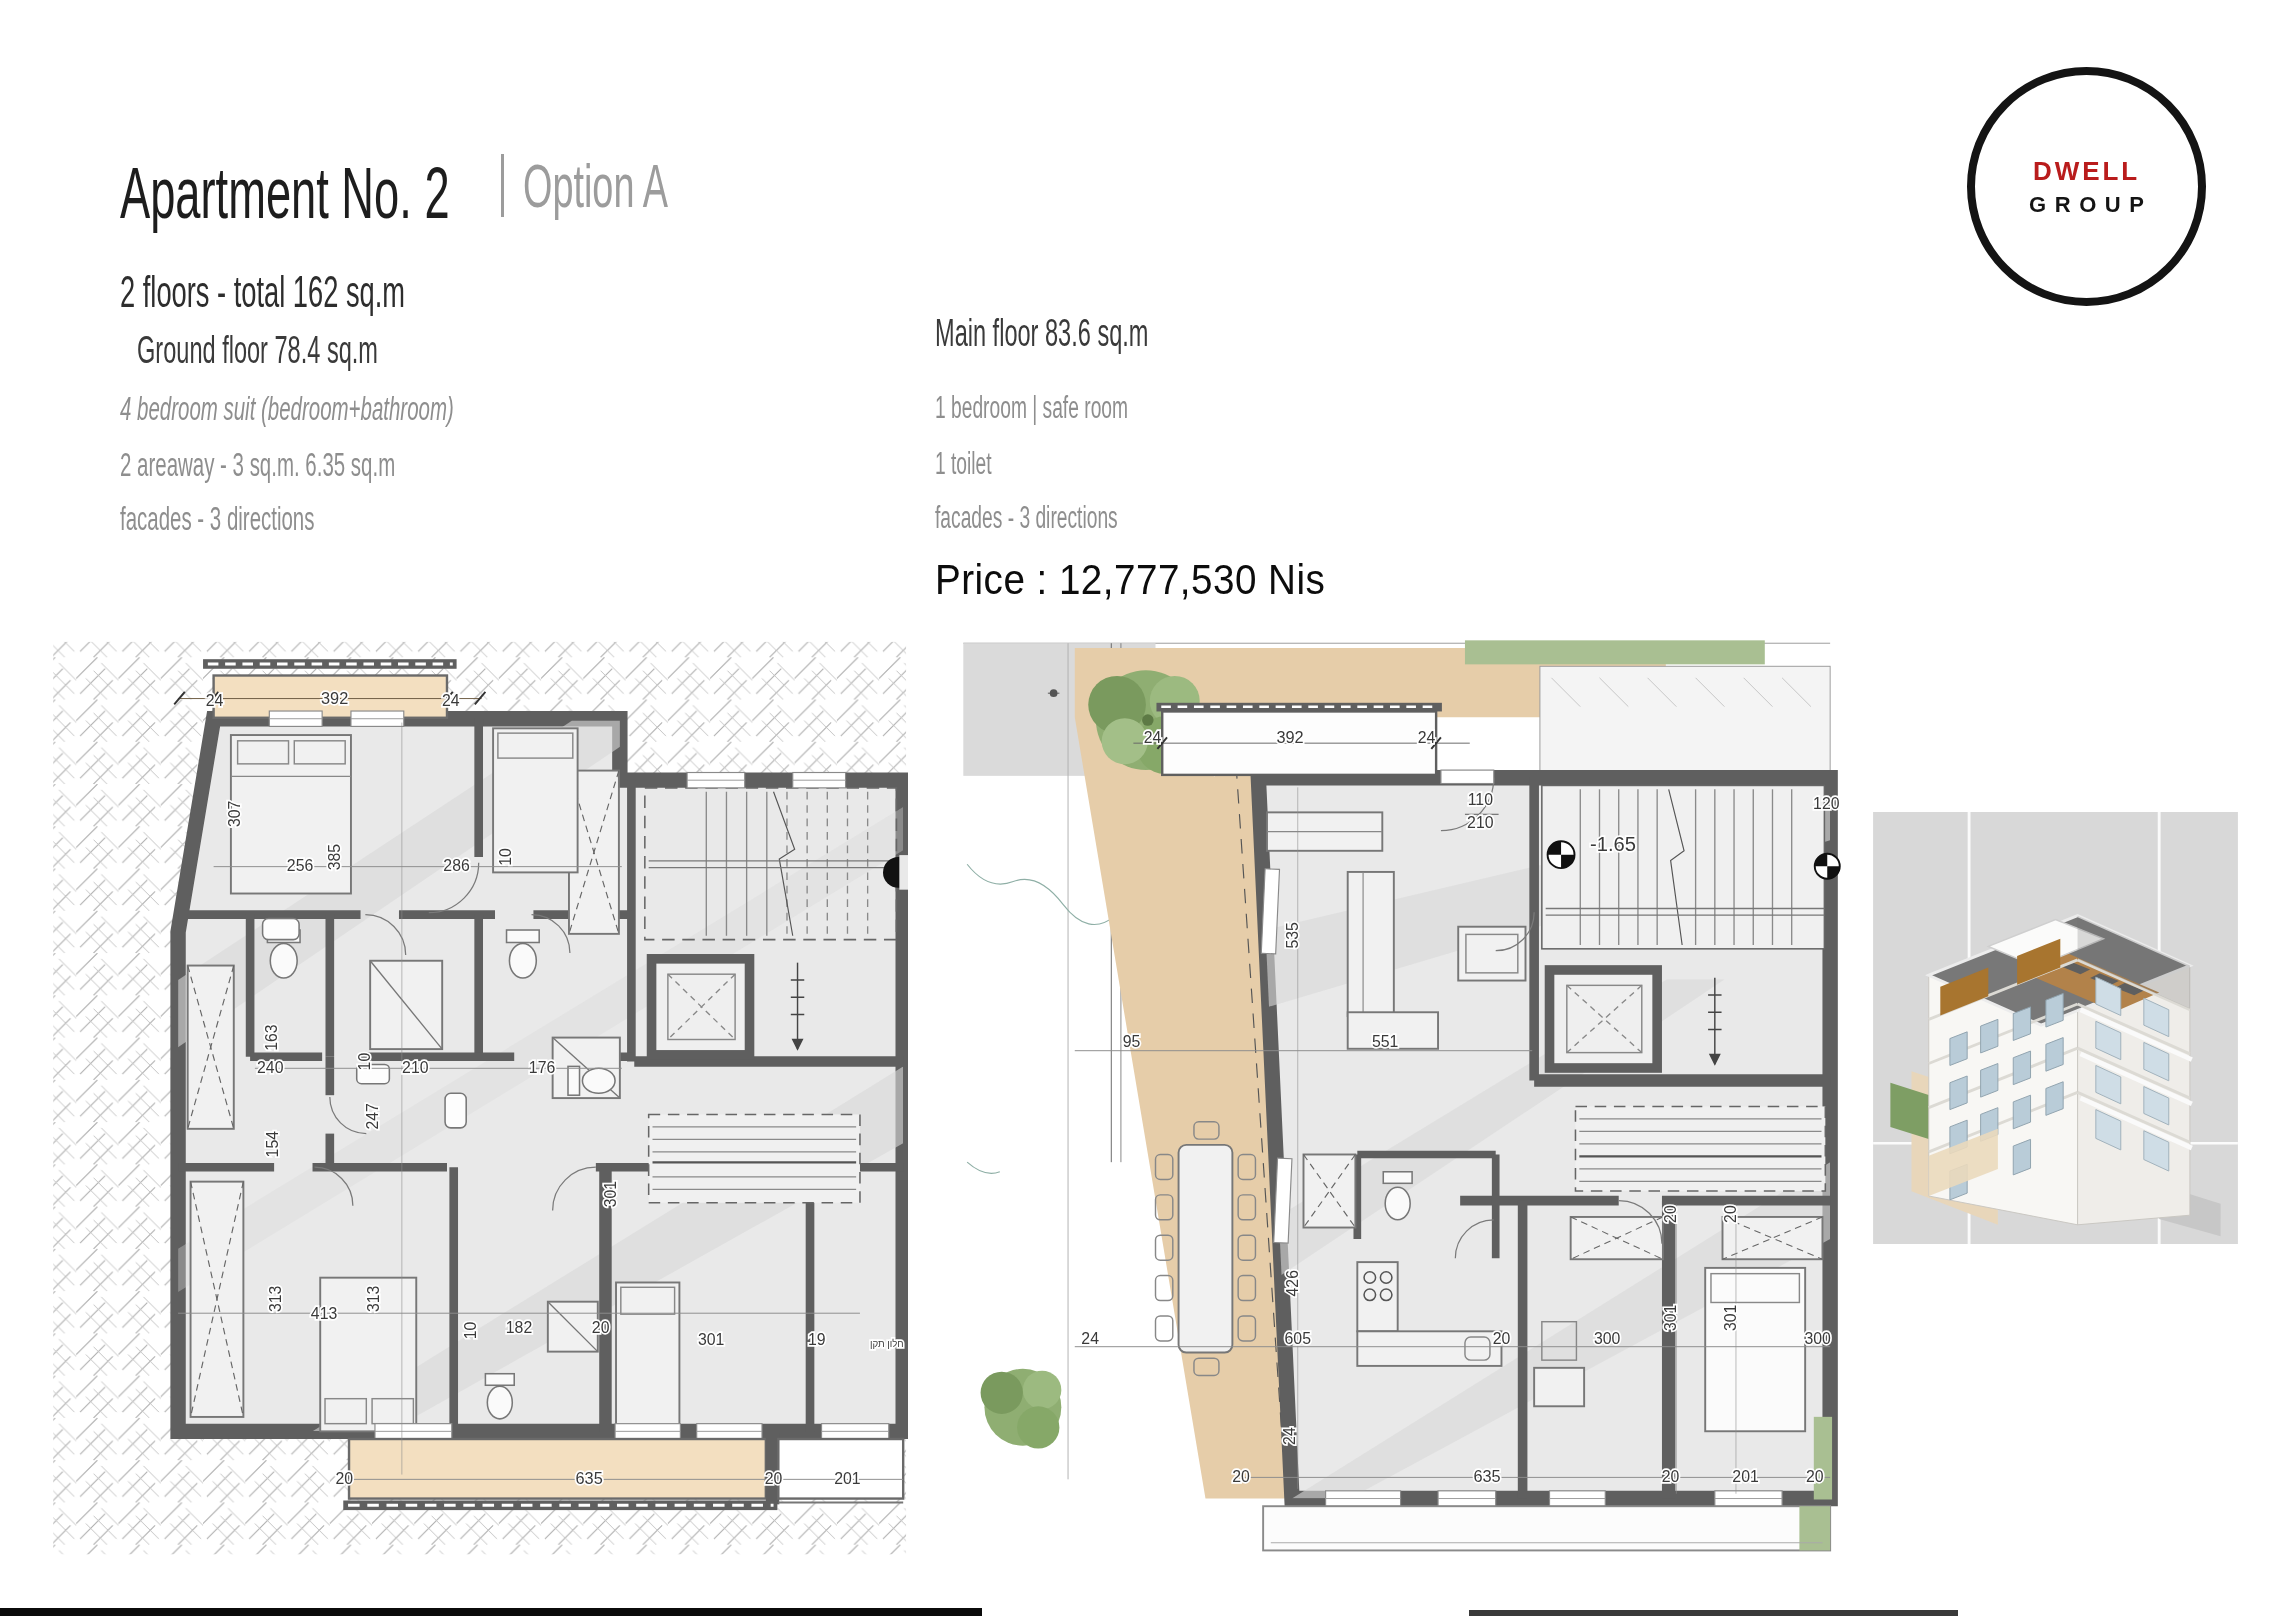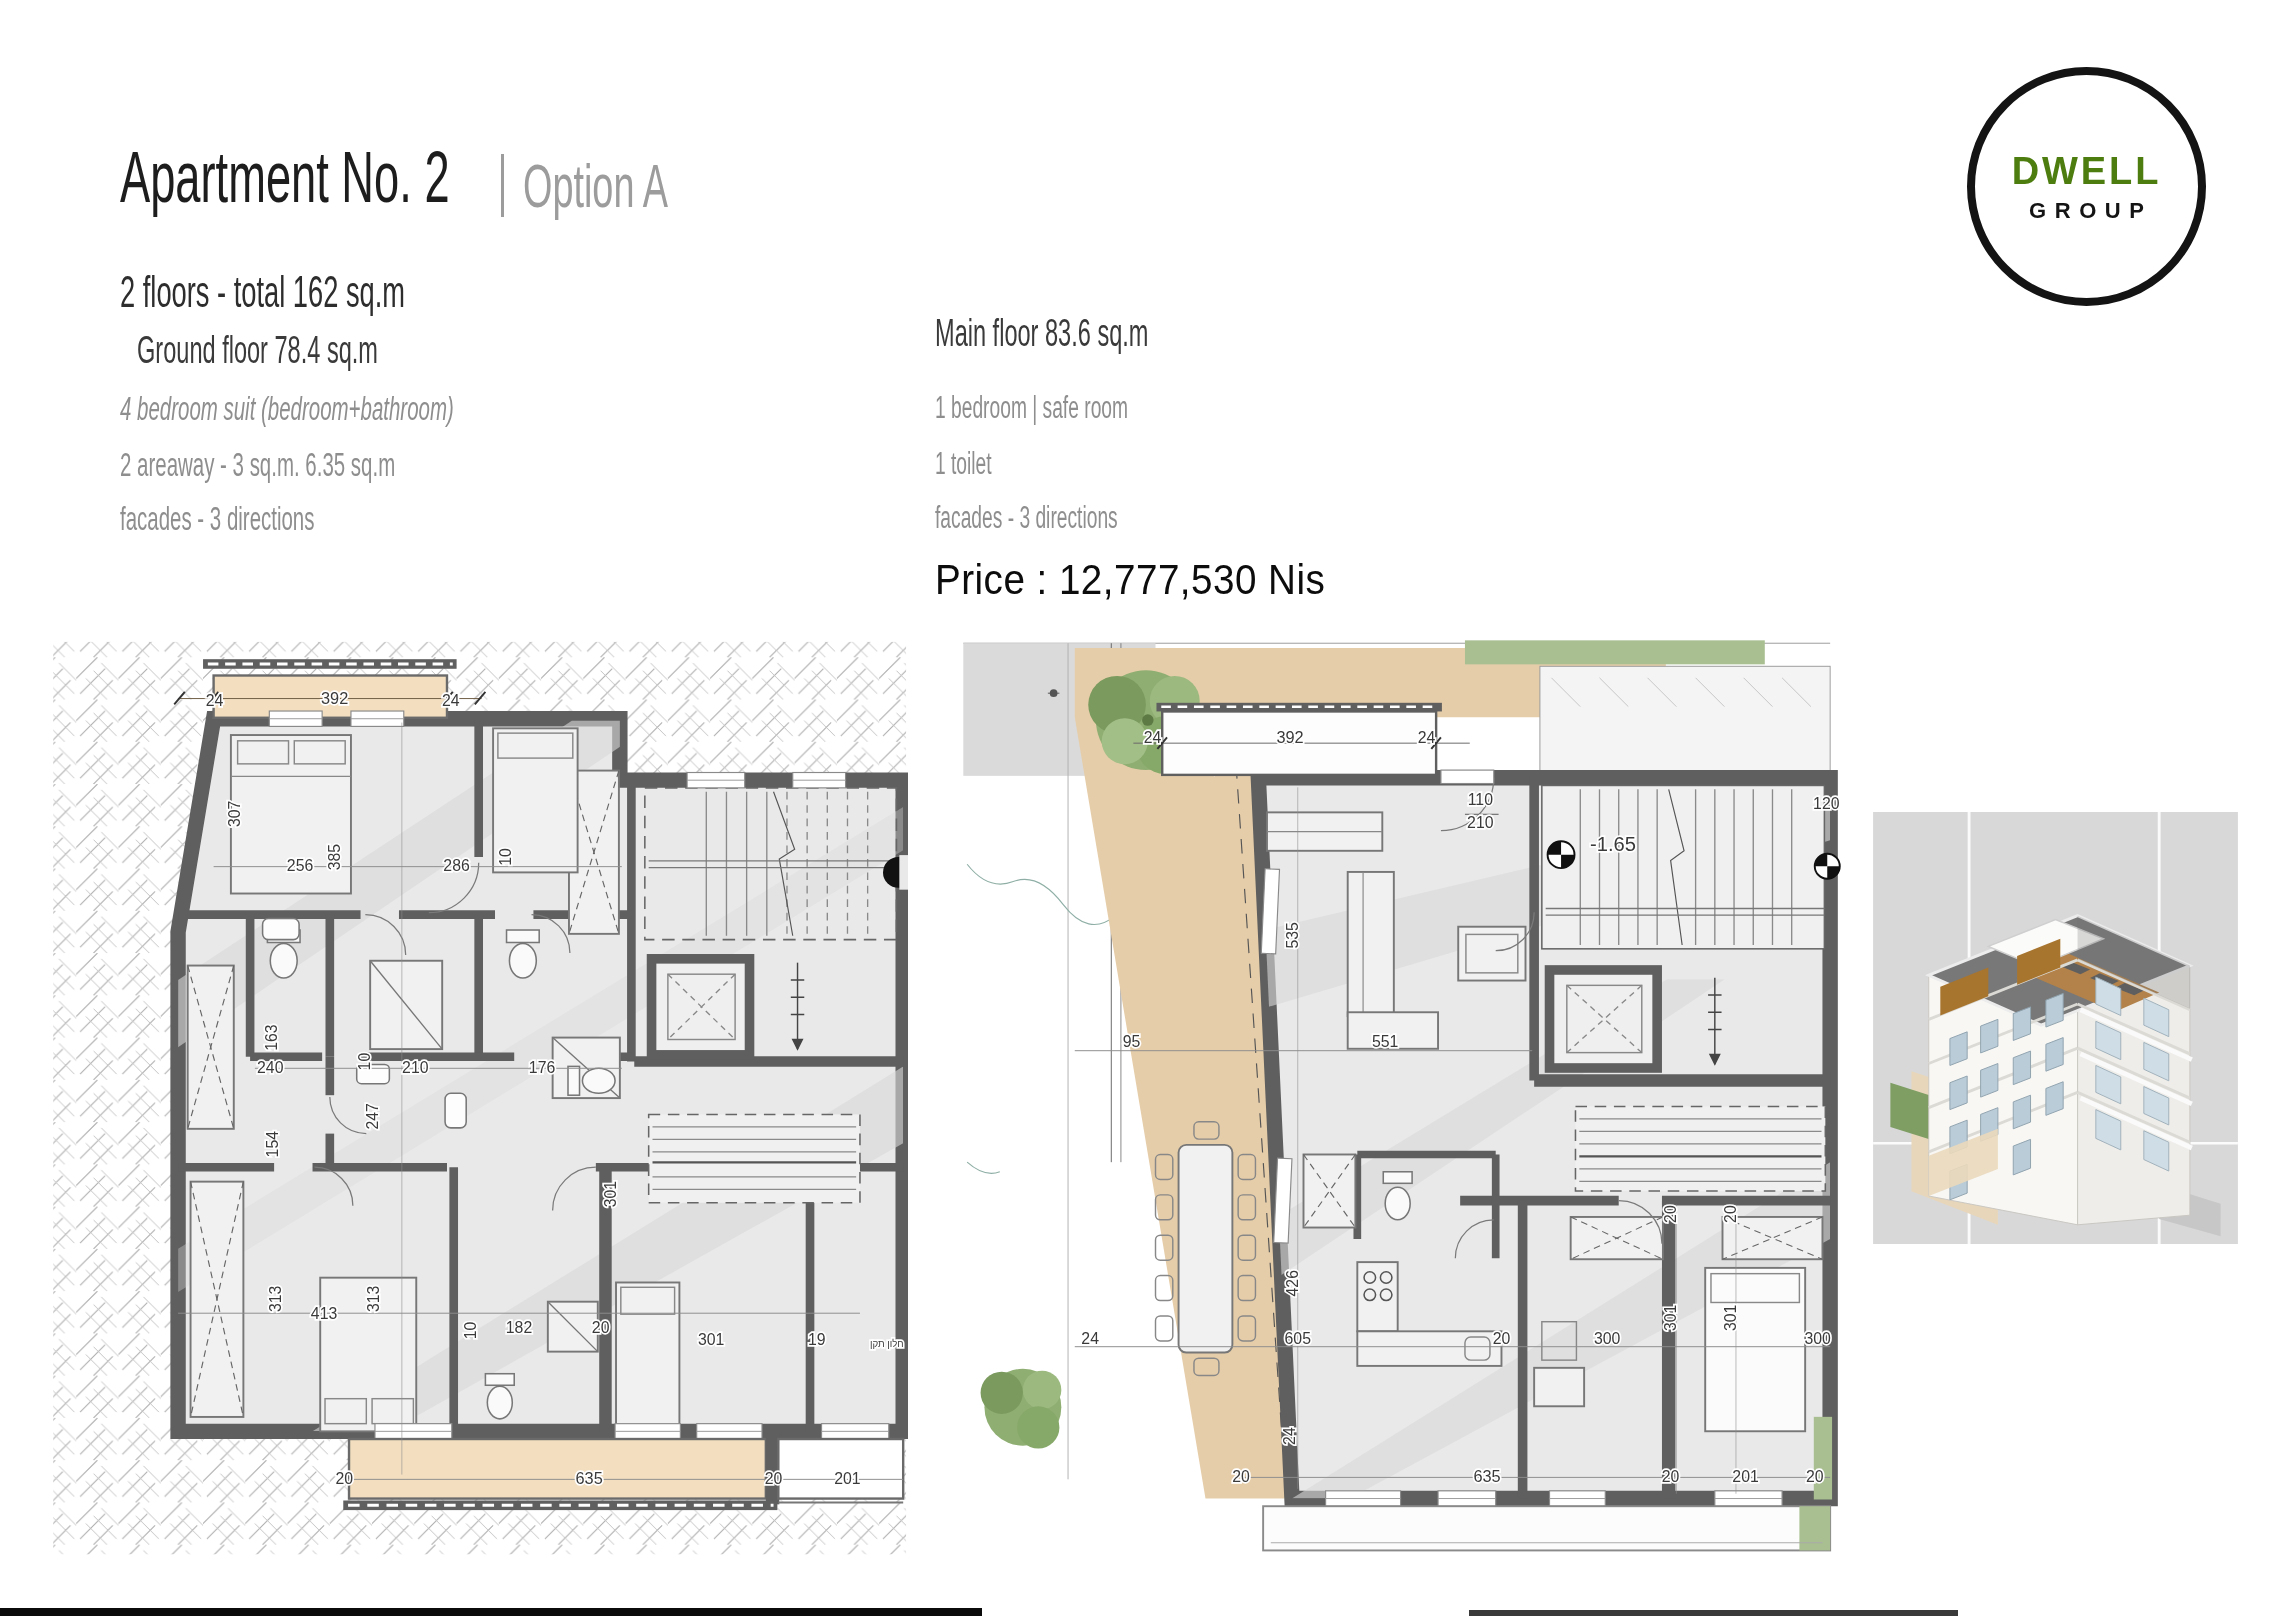--- a/index.html
+++ b/index.html
@@ -11,42 +11,42 @@
   .title{font-size:73px;font-weight:500;letter-spacing:0;color:#1d1d1d;line-height:1;}
   .option{font-size:61px;font-weight:400;color:#9c9c9c;line-height:1;}
   .vdiv{width:2.9px;height:63px;background:#9c9c9c;}
   .summary{font-size:44px;font-weight:500;color:#2d2d2d;line-height:1;}
   .floor-title{font-size:38px;font-weight:500;color:#3a3a3a;line-height:1;}
   .bullet{font-size:33px;font-weight:400;color:#8e8e8e;line-height:1;}
   .bullet2{font-size:31px;font-weight:400;color:#8e8e8e;line-height:1;}
   .price{font-size:42px;font-weight:500;color:#0c0c0c;line-height:1;letter-spacing:0.5px;}
   .logo-circle{width:223px;height:223px;border:8.6px solid #141414;border-radius:50%;
     display:flex;flex-direction:column;align-items:center;justify-content:center;background:#fff;}
-  .logo-l1{font-size:38px;font-weight:700;letter-spacing:2.9px;color:#4d7c0f;line-height:1;}
+  .logo-l1{font-size:26px;font-weight:700;letter-spacing:2.9px;color:#b91c1c;line-height:1;}
   .logo-l2{font-size:22px;font-weight:700;letter-spacing:8.6px;color:#141414;line-height:1;margin-top:10px;text-indent:8.6px;}
   .bar1{background:#0b0b0b;}
   .bar2{background:#3a3a3a;}
   svg text{font-family:"Liberation Sans",sans-serif;fill:#3a3a3a;text-anchor:middle;
     stroke:#ffffff;stroke-width:3.5px;paint-order:stroke;font-weight:400;}
   .wall{stroke:var(--wall,#5f5f5f);}
   .room{fill:var(--room,#e9e9e9);}
   .beige{fill:var(--beige,#f3dfc0);}
   .walkway{fill:var(--walkway,#e6cda9);}
   .grass{fill:var(--grass,#a9bf92);}
   .thin{stroke:#8c8c8c;stroke-width:1;fill:none;}
   .furn{fill:#f1f1f1;stroke:#777;stroke-width:2;}
   .furn2{fill:none;stroke:#888;stroke-width:1.5;}
   .arc{fill:none;stroke:#7a7a7a;stroke-width:1.3;}
   .tread{stroke:#8a8a8a;stroke-width:1.4;}
   .win{fill:#ffffff;stroke:#8a8a8a;stroke-width:1.2;}
 </style>
 </head>
 <body>
 
-<div class="abs" style="left:120px;top:140px;text-align:right;">
+<div class="abs" style="left:120px;top:156px;text-align:right;">
   <span class="cond title">Apartment No. 2</span>
 </div>
 <div class="abs vdiv" style="left:501px;top:154px;"></div>
 <div class="abs" style="left:523px;top:156px;">
   <span class="cond option">Option A</span>
 </div>
 <div class="abs" style="left:120px;top:270px;text-align:right;">
   <span class="cond summary">2 floors - total 162 sq.m</span>
 </div>
 

